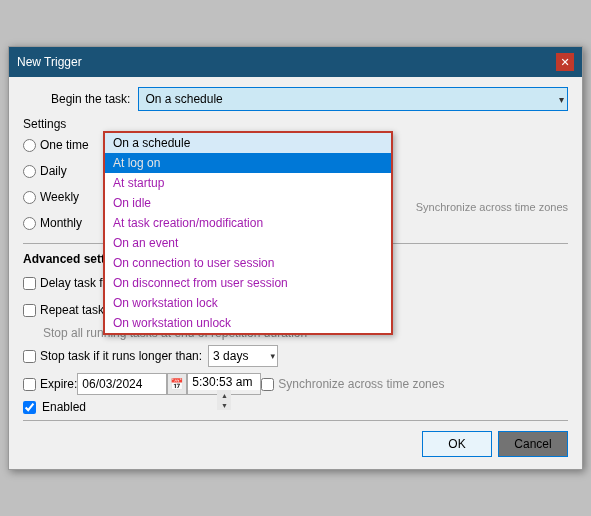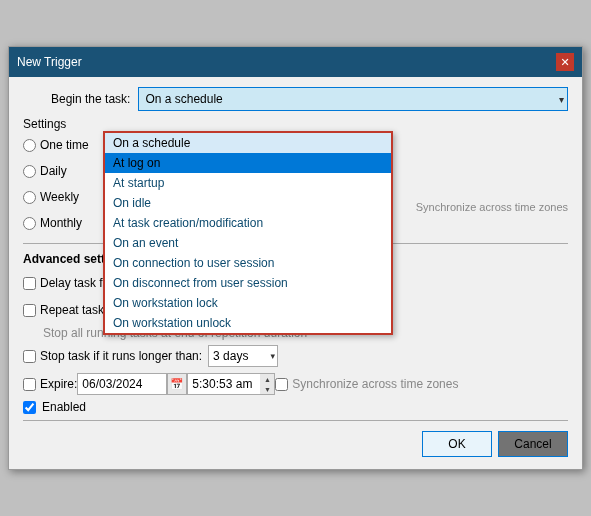--- a/index.html
+++ b/index.html
@@ -115,25 +115,25 @@
       width: 290px;
       background: white;
       border: 2px solid #c0392b;
       z-index: 10;
       box-shadow: 2px 2px 6px rgba(0,0,0,0.3);
     }
     .dropdown-item {
       padding: 3px 8px;
       font-size: 12px;
       cursor: pointer;
-      color: #0c4a6e;
+      color: #a21caf;
     }
     .dropdown-item.selected {
       background: #0078d7;
-      color: #000000;
+      color: #e5e5e5;
     }
     .dropdown-item.on-schedule-top {
       background: #d6eaf8;
       color: #000;
     }
     .sync-label {
       position: absolute;
       right: 0;
       top: 70px;
       font-size: 11px;
@@ -220,20 +220,21 @@
       border: 1px solid #aaa;
       padding: 1px 4px;
       width: 90px;
     }
     .spin-wrap {
       position: relative;
       display: inline-flex;
       align-items: center;
       border: 1px solid #aaa;
       height: 22px;
+      flex-direction: column;
     }
     .spin-input {
       height: 20px;
       border: none;
       font-size: 12px;
       padding: 1px 4px;
       width: 72px;
       outline: none;
     }
     .spin-buttons {

